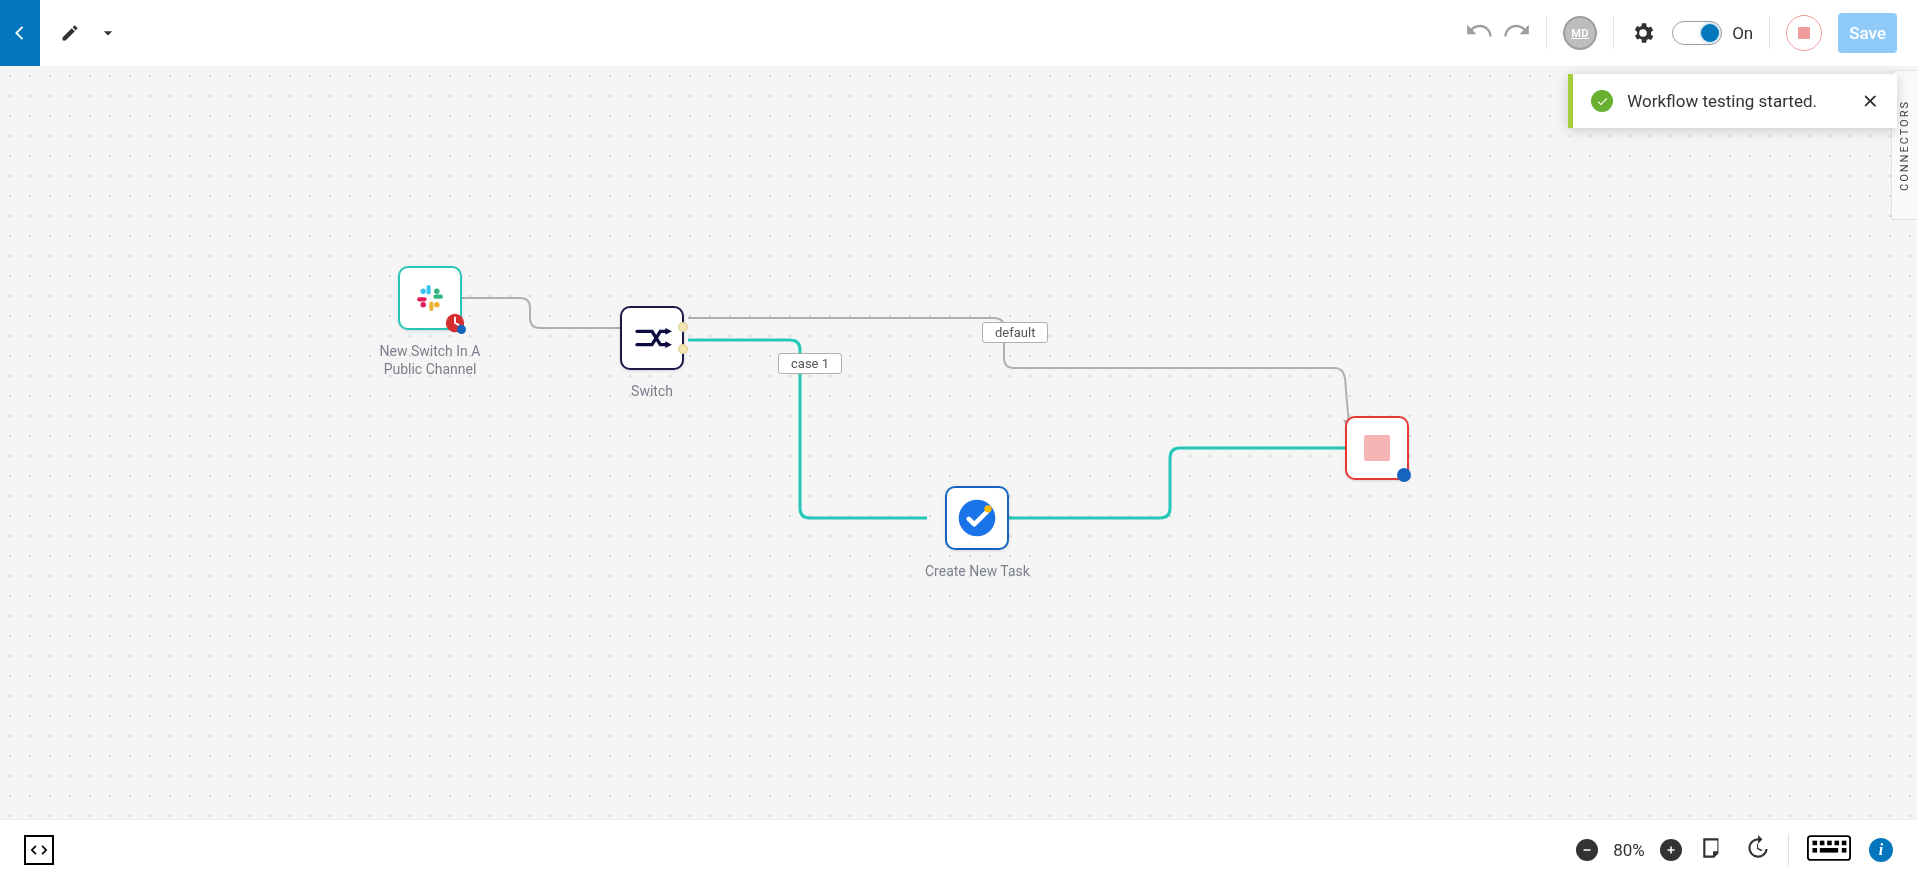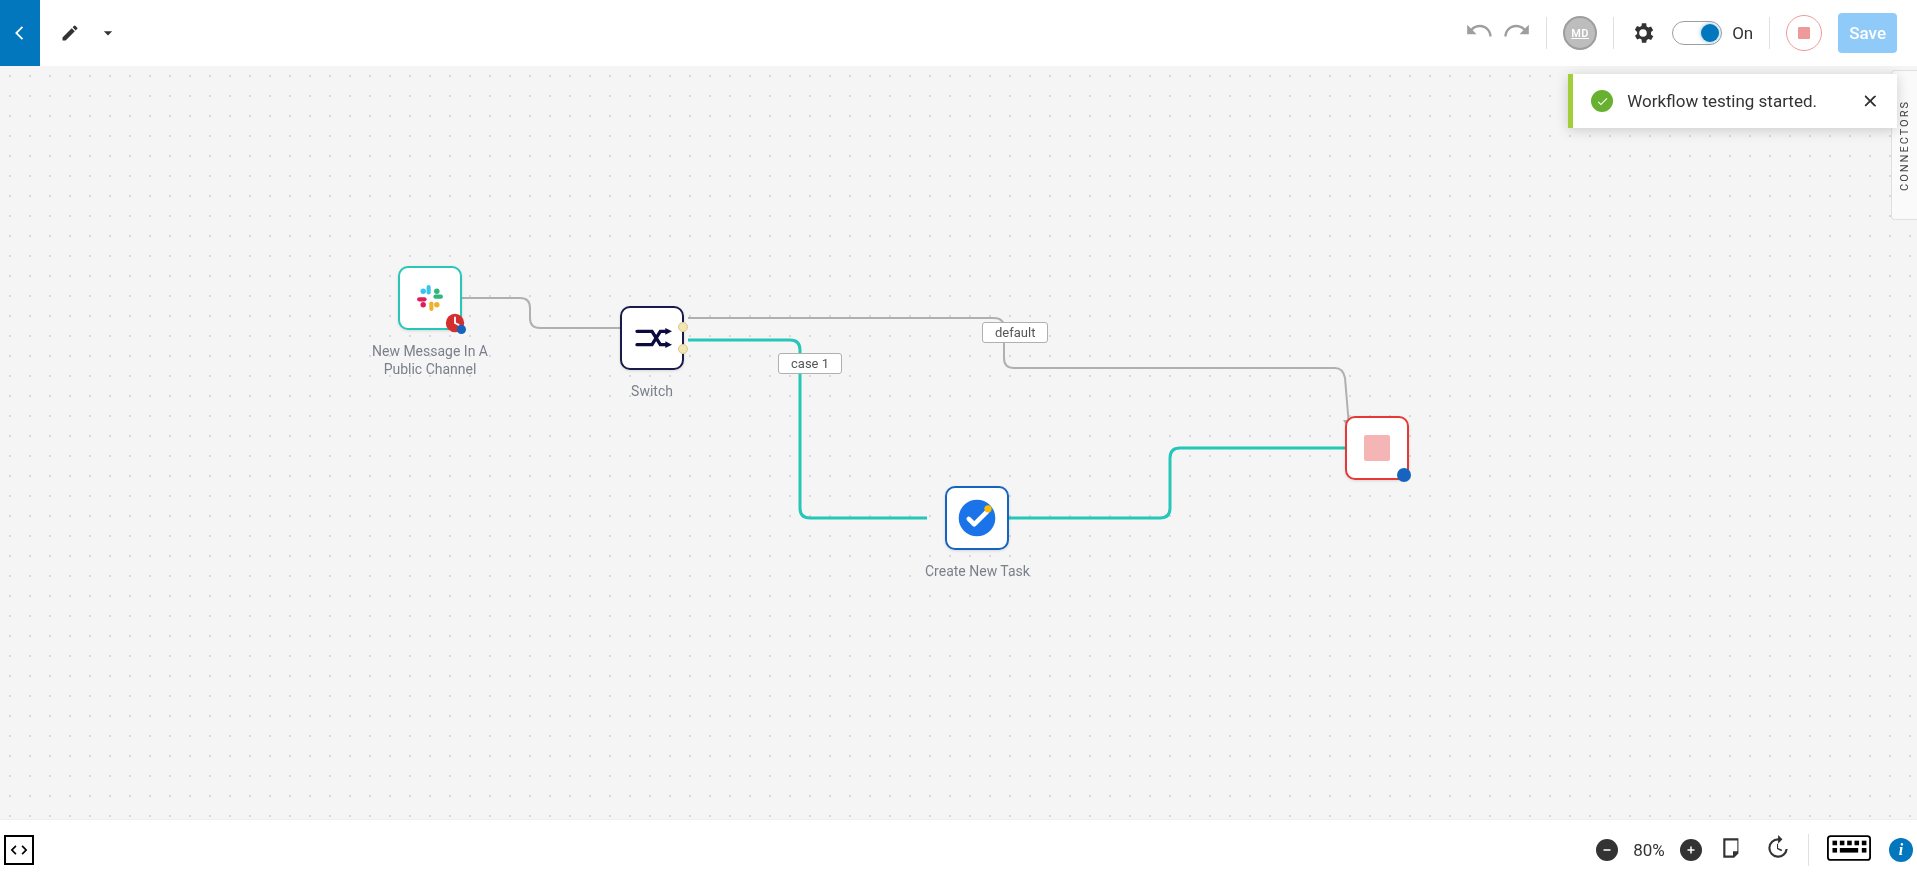--- a/index.html
+++ b/index.html
@@ -56,21 +56,21 @@
   .toast .check { width:22px; height:22px; border-radius:50%; background:#68b030; display:flex; align-items:center; justify-content:center;}
   .toast .check svg { width:13px; height:13px; fill:#fff;}
   .toast-text { font-size:17px; color:#333; }
   .toast-close { margin-left:30px; cursor:pointer; }
 
   
   .side-tab { position:absolute; right:0; top:70px; width:26px; height:150px; background:#fafafa; border:1px solid #e0e0e0; border-right:none; border-radius:4px 0 0 4px; display:flex; align-items:center; justify-content:center;}
   .side-tab span { writing-mode:vertical-rl; transform:rotate(180deg); font-size:11px; letter-spacing:2px; color:#444; }
 
   
-  .bottombar { position:absolute; bottom:0; left:0; right:0; height:60px; background:#fff; border-top:1px solid #eee; display:flex; align-items:center; padding:0 4px; }
+  .bottombar { position:absolute; bottom:0; left:0; right:0; height:60px; background:#fff; border-top:1px solid #eee; display:flex; align-items:center; padding:0 24px; }
   .bb-left { display:flex; align-items:center; }
   .code-btn { width:30px; height:30px; border:2px solid #000; display:flex; align-items:center; justify-content:center; cursor:pointer;}
   .bb-right { margin-left:auto; display:flex; align-items:center; gap:18px; }
   .zoom-group { display:flex; align-items:center; gap:10px; }
   .circle-btn { width:22px; height:22px; border-radius:50%; background:#333; color:#fff; display:flex; align-items:center; justify-content:center; cursor:pointer;}
   .circle-btn svg{ width:12px;height:12px;fill:#fff;}
   .zoom-text { font-size:17px; color:#333; min-width:42px; text-align:center;}
   .bb-icon { cursor:pointer; }
   .bb-icon svg { width:26px; height:26px; fill:#333; }
   .kbd-icon svg { width:44px; height:28px; }
@@ -152,21 +152,21 @@
         <circle cx="35" cy="15" r="4" fill="#2EB67D"></circle>
         <circle cx="35" cy="35" r="4" fill="#ECB22E"></circle>
         <circle cx="15" cy="35" r="4" fill="#E01E5A"></circle>
       </svg>
       <svg class="slack-badge" viewBox="0 0 24 24">
         <circle cx="12" cy="12" r="10" fill="#d32f2f"></circle>
         <path d="M12 6v6l4 2" stroke="#fff" stroke-width="2" fill="none" stroke-linecap="round"></path>
         <circle cx="19" cy="19" r="5" fill="#1565c0"></circle>
       </svg>
     </div>
-    <div class="node-label">New Message In A Public Channel</div>
+    <div class="node-label">New Switch In A Public Channel</div>
   </div>
 
   <div class="node node-switch" style="left:620px; top:240px;">
     <div class="node-box">
       <svg width="40" height="40" viewBox="0 0 48 48">
         <path d="M6 16 H24 L34 32 H40" stroke="#0b0b40" stroke-width="4" fill="none" stroke-linecap="round"></path>
         <path d="M6 32 H24 L34 16 H40" stroke="#0b0b40" stroke-width="4" fill="none" stroke-linecap="round"></path>
         <polygon points="40,12 48,16 40,20" fill="#0b0b40"></polygon>
         <polygon points="40,28 48,32 40,36" fill="#0b0b40"></polygon>
       </svg>

